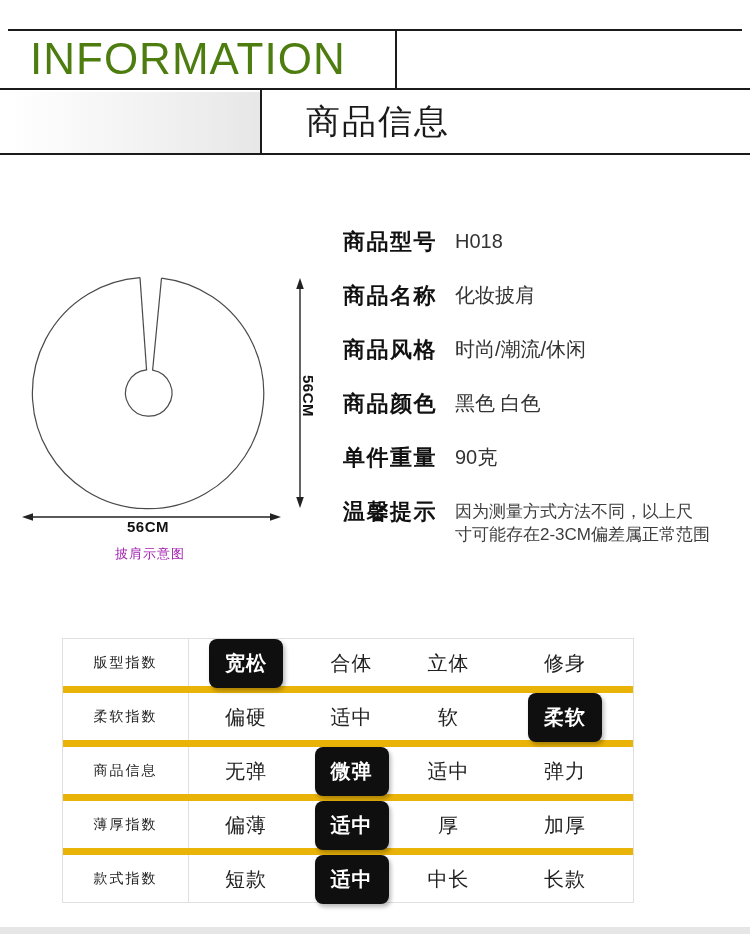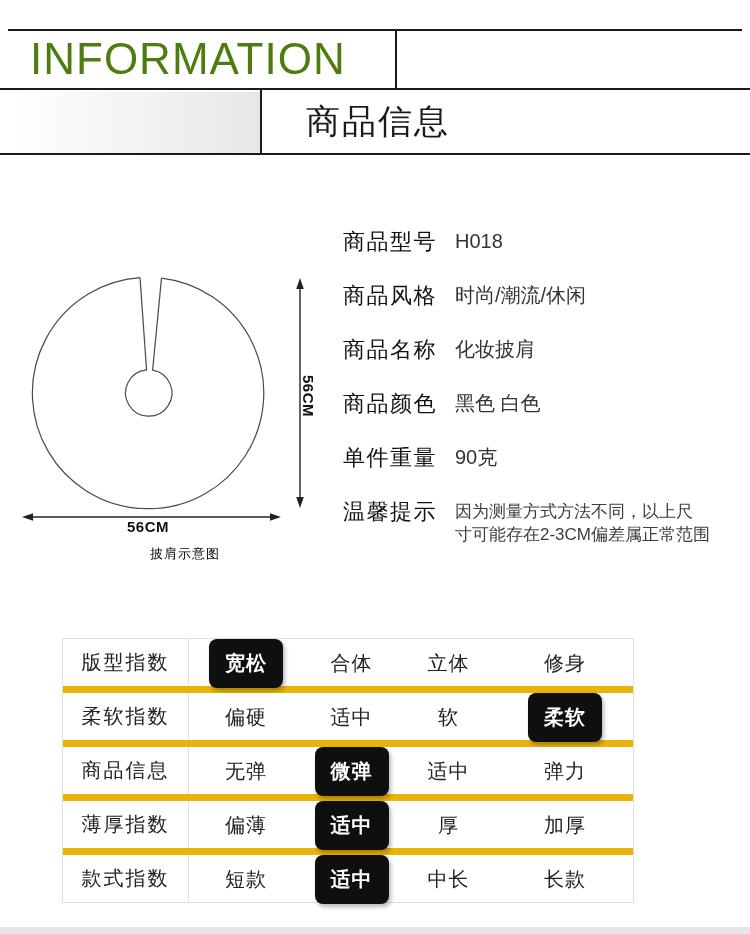--- a/index.html
+++ b/index.html
@@ -20,39 +20,39 @@
   .title-zh{position:absolute;left:306px;top:90px;height:63px;line-height:63px;
             font-size:34px;letter-spacing:2px;color:#1a1a1a;font-weight:500;}
 
   
   .diagram-svg{position:absolute;left:0;top:265px;width:340px;height:300px;}
   .dim-label-w{position:absolute;left:100px;top:518px;width:96px;text-align:center;
                font-size:15px;font-weight:700;color:#111;letter-spacing:0.5px;}
   .dim-label-h{position:absolute;left:285px;top:388px;width:48px;height:16px;text-align:center;
                font-size:15px;font-weight:700;color:#111;letter-spacing:0.5px;
                transform:rotate(90deg);}
-  .diagram-caption{position:absolute;left:80px;top:545px;width:140px;text-align:right;
-                   font-size:13px;color:#000000;letter-spacing:1px;}
+  .diagram-caption{position:absolute;left:80px;top:545px;width:140px;text-align:center;
+                   font-size:13px;color:#a21caf;letter-spacing:1px;}
 
   
   .info-list{position:absolute;left:343px;top:214px;width:390px;}
   .info-row{display:flex;align-items:flex-start;min-height:54px;}
-  .info-label{flex:0 0 100px;font-size:22px;font-weight:400;color:#111;
+  .info-label{flex:0 0 100px;font-size:22px;font-weight:700;color:#111;
               letter-spacing:1.5px;line-height:29px;padding-top:13px;}
   .info-value{margin-left:12px;font-size:20px;color:#333;line-height:27px;padding-top:14px;}
   .info-row.small-value .info-value{font-size:17px;line-height:23px;padding-top:16px;
               width:256px;white-space:pre-line;color:#3d3d3d;}
 
   
   .idx-table{position:absolute;left:62px;top:638px;width:570px;
              border:1px solid #e0e0e0;background:#fff;}
   .t-row{display:flex;height:47px;border-top:7px solid #eab308;}
   .t-row:first-child{border-top:none;}
   .t-label{flex:0 0 125px;border-right:1px solid #e0e0e0;display:flex;
-           align-items:center;justify-content:center;font-size:20px;
+           align-items:center;justify-content:center;font-size:14px;
            letter-spacing:2px;color:#222;}
   .t-opts{flex:1;display:grid;grid-template-columns:114px 97px 97px 1fr;align-items:center;}
   .t-opt{justify-self:center;font-size:20px;letter-spacing:1px;color:#222;}
   .t-opt.pill{background:#0f0f0f;color:#ffffff;font-weight:700;border-radius:8px;
               padding:11px 16px;box-shadow:2px 3px 4px rgba(0,0,0,0.28);}
 
   .bottom-strip{position:absolute;left:0;right:0;bottom:0;height:7px;background:#e6e6e6;}
 </style>
 </head>
 <body>
@@ -89,26 +89,26 @@
   <div class="dim-label-w">56CM</div>
   <div class="dim-label-h">56CM</div>
   <div class="diagram-caption">披肩示意图</div>
 
   <div class="info-list">
     <div class="info-row">
       <span class="info-label">商品型号</span>
       <span class="info-value">H018</span>
     </div>
     <div class="info-row">
+      <span class="info-label">商品名称</span>
+      <span class="info-value">化妆披肩</span>
+    </div>
+    <div class="info-row">
       <span class="info-label">商品风格</span>
       <span class="info-value">时尚/潮流/休闲</span>
-    </div>
-    <div class="info-row">
-      <span class="info-label">商品名称</span>
-      <span class="info-value">化妆披肩</span>
     </div>
     <div class="info-row">
       <span class="info-label">商品颜色</span>
       <span class="info-value">黑色 白色</span>
     </div>
     <div class="info-row">
       <span class="info-label">单件重量</span>
       <span class="info-value">90克</span>
     </div>
     <div class="info-row small-value">

